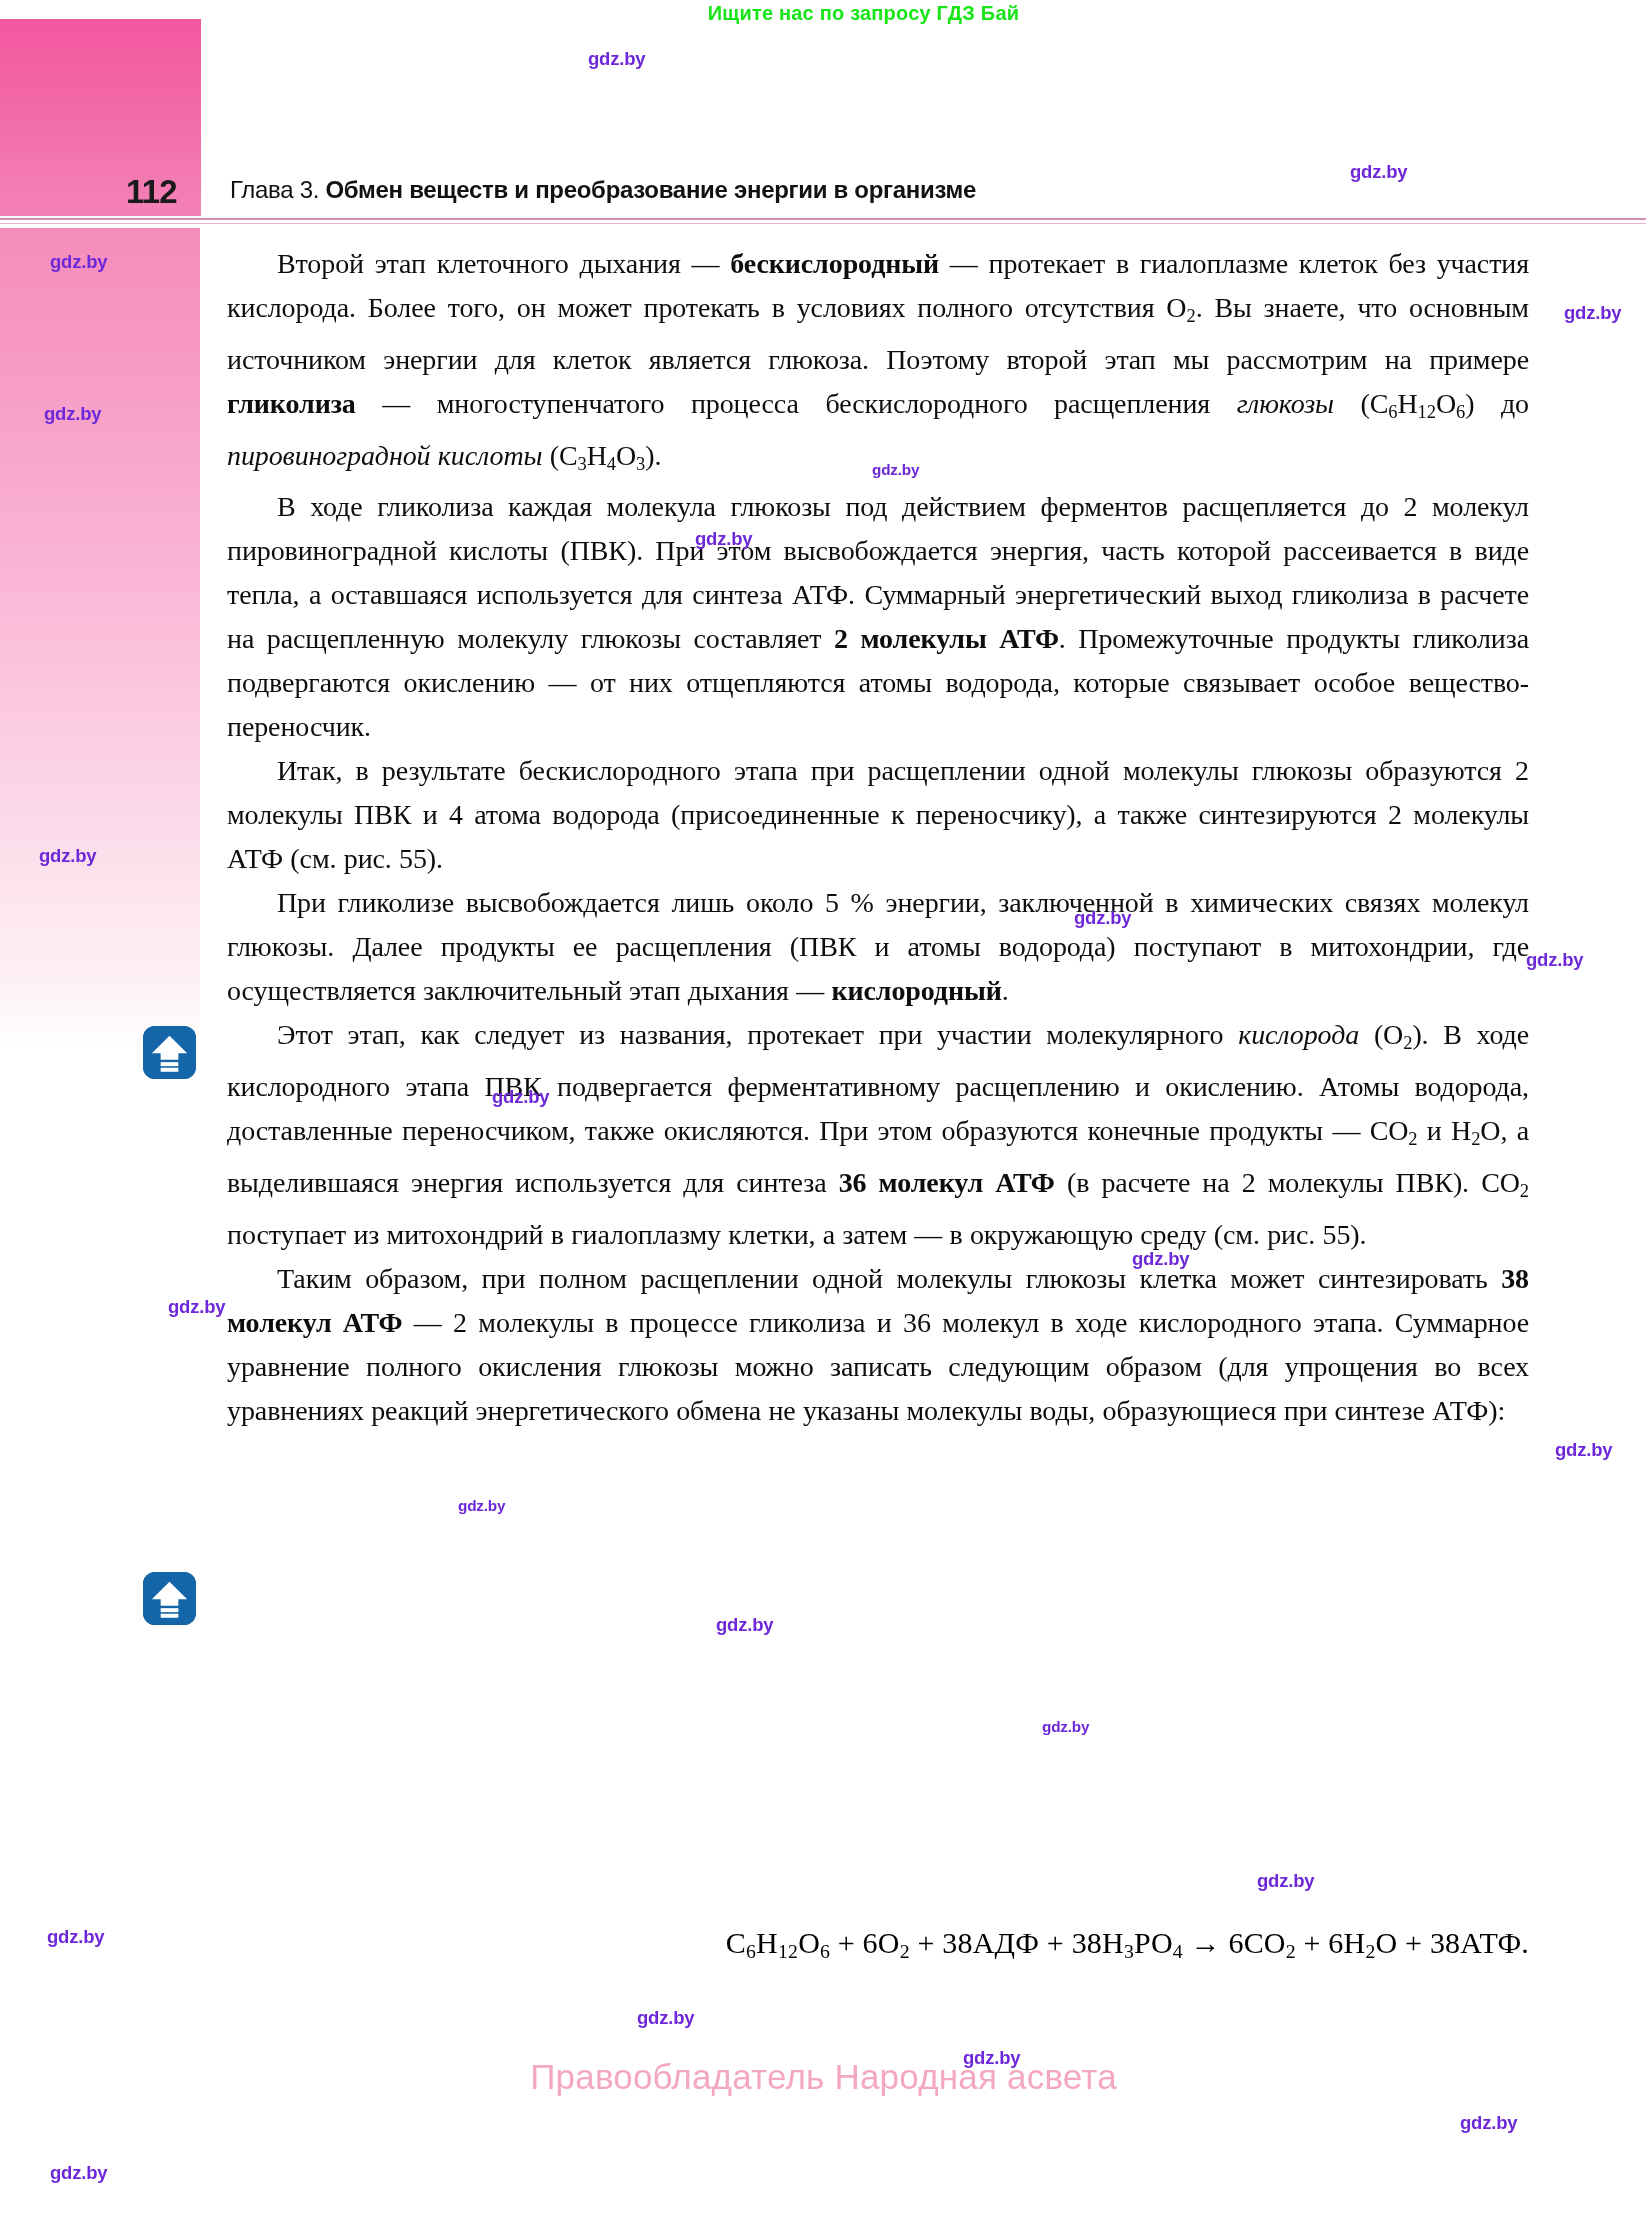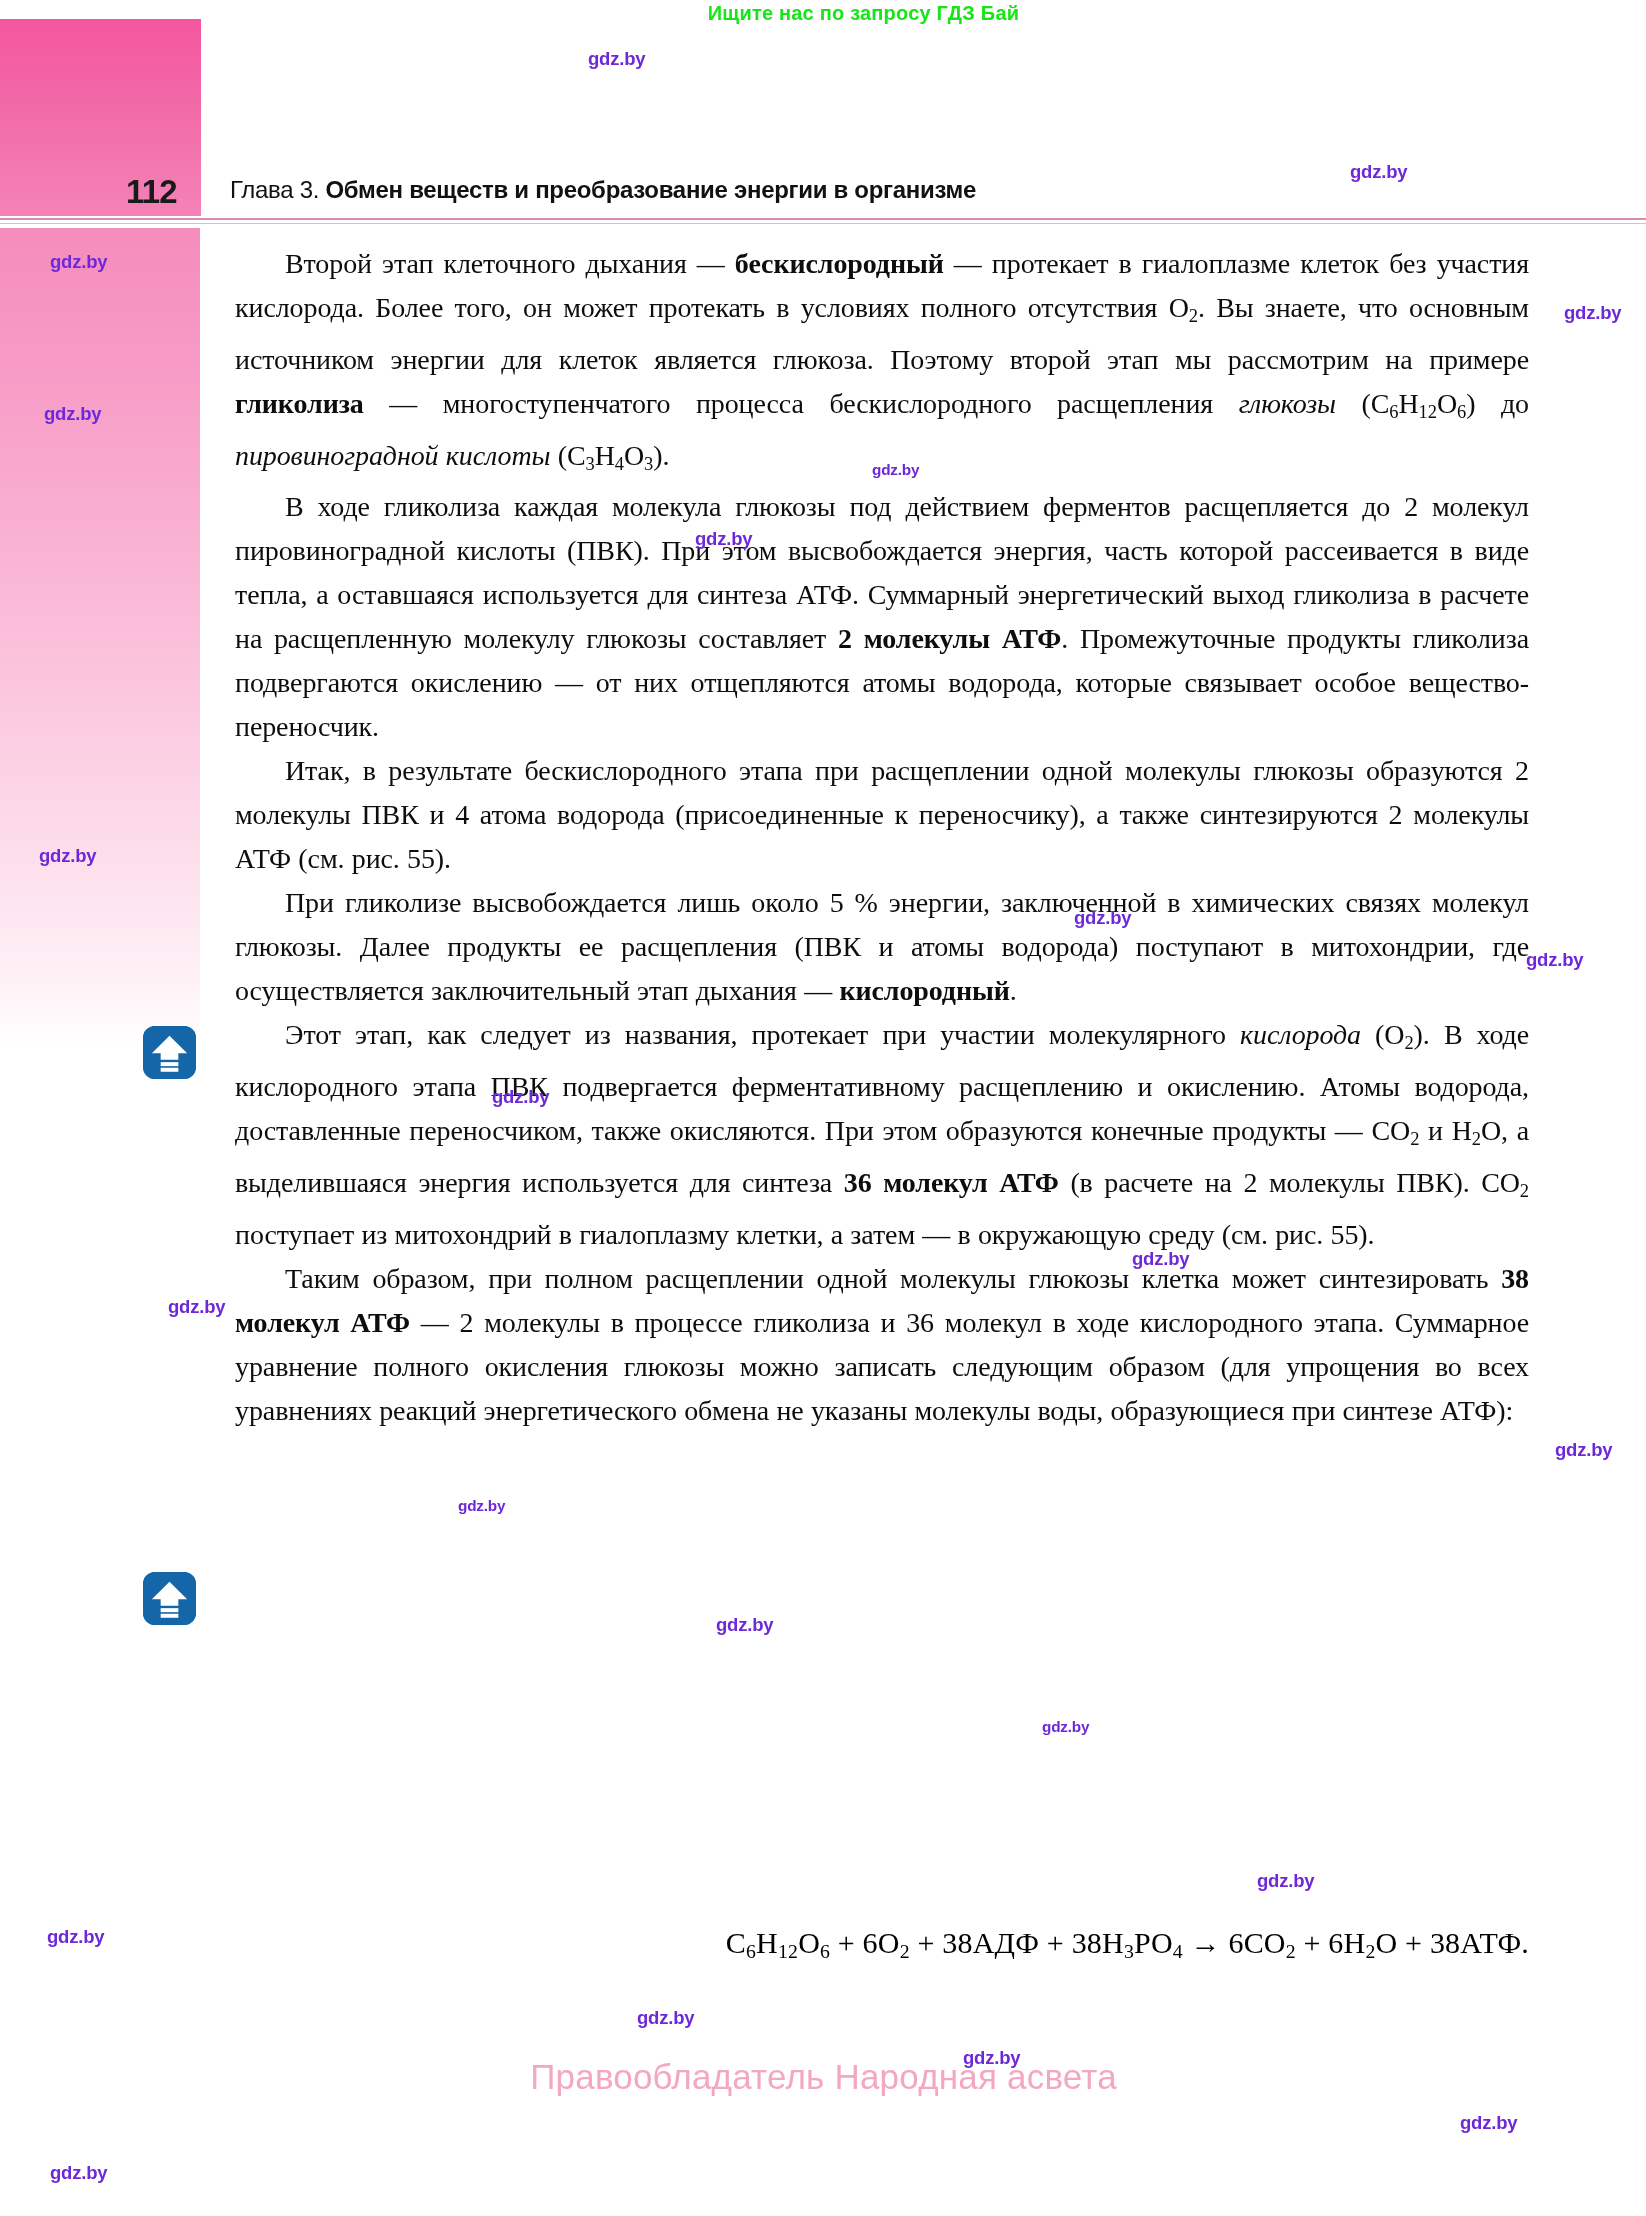--- a/index.html
+++ b/index.html
@@ -104,21 +104,21 @@
   }
 
   
   .text-column {
     position: absolute;
     left: 219px;
     top: 242px;
     width: 1310px;
   }
   .text-column p {
-    margin: 0 0 0 16px;
+    margin: 0 0 0 8px;
     font-size: 28px;
     line-height: 44px;
     color: #0d0d0d;
     text-align: justify;
     text-indent: 50px;
     letter-spacing: -0.1px;
     word-spacing: 0.4px;
     font-family: "Liberation Serif", "DejaVu Serif", serif;
   }
   .text-column p b { font-weight: 700; }

